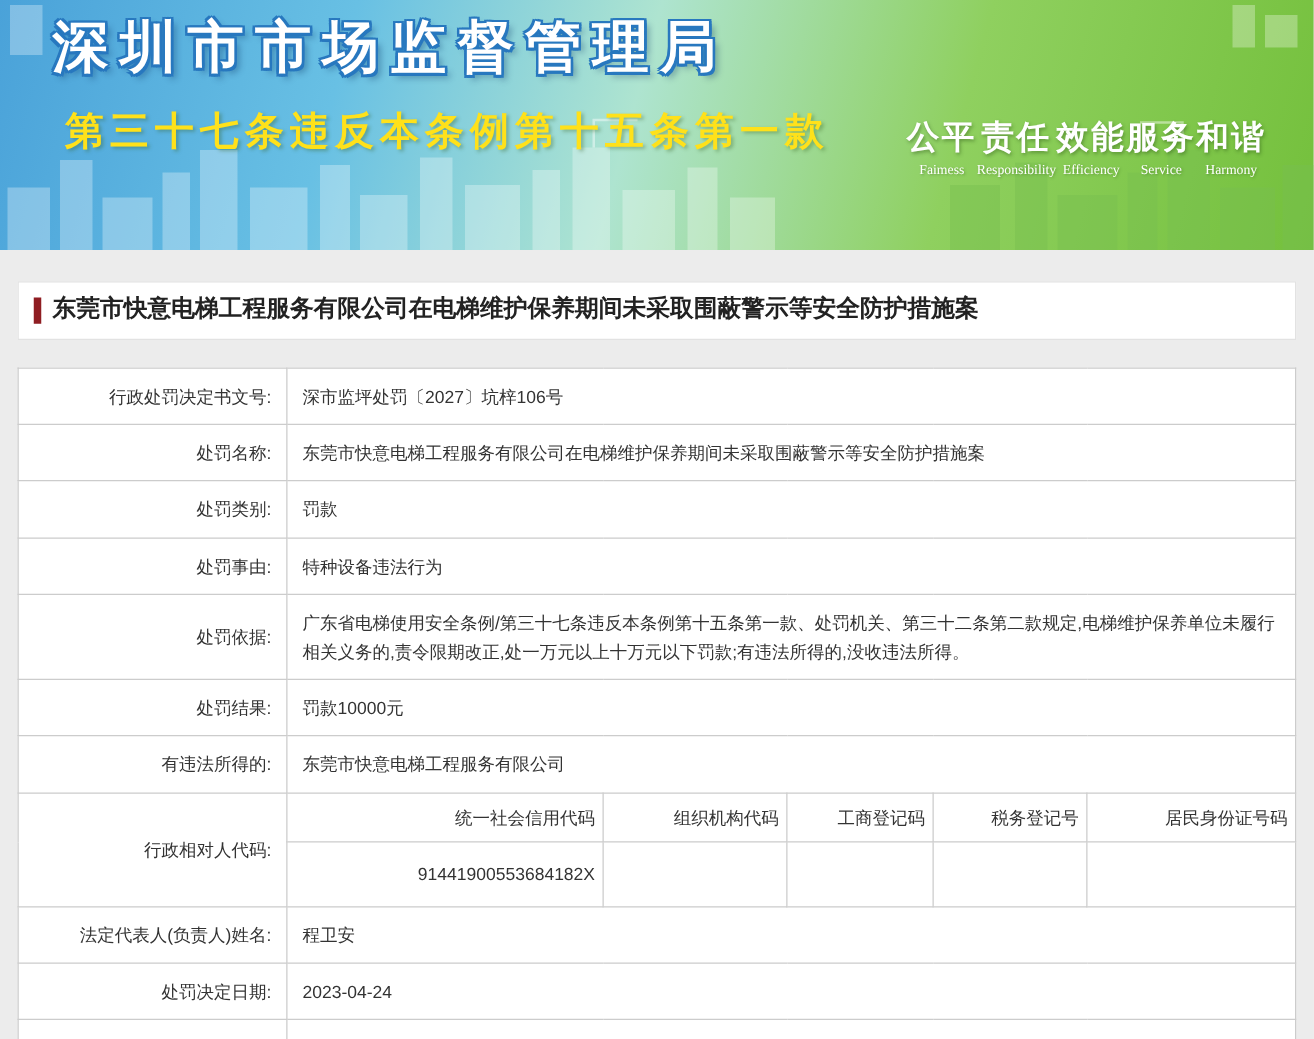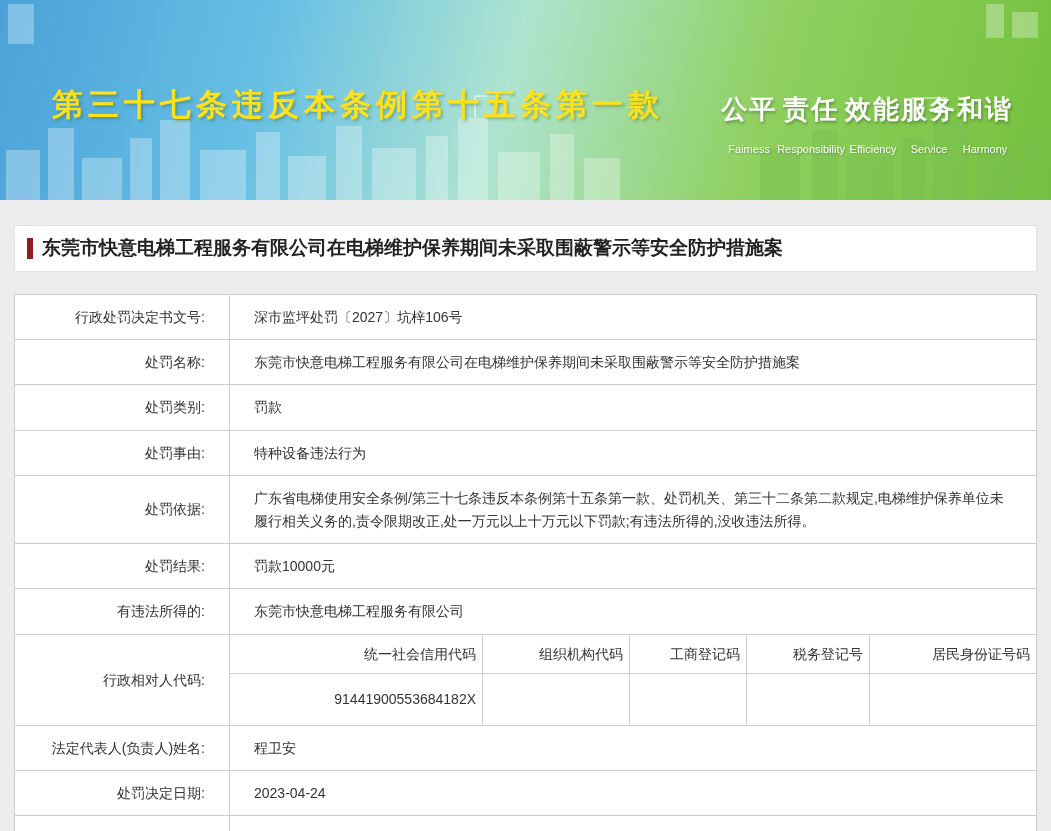--- a/index.html
+++ b/index.html
@@ -28,38 +28,38 @@
     position:absolute; left:52px; top:84px;
     font-size:31px; font-weight:bold; color:#ffe11a; letter-spacing:5px; white-space:nowrap;
     text-shadow:2px 2px 3px rgba(50,90,20,.35);
   }
   .slogans { position:absolute; right:38px; top:92px; display:flex; }
   .slogan { text-align:center; color:#fff; }
   .slogan .cn {
     font-size:26px; font-weight:bold; letter-spacing:2px;
     text-shadow:1px 2px 3px rgba(40,80,20,.45);
   }
-  .slogan .en { font-size:11px; margin-top:16px; text-shadow:1px 1px 2px rgba(40,80,20,.4); }
+  .slogan .en { font-size:11px; margin-top:3px; text-shadow:1px 1px 2px rgba(40,80,20,.4);font-family:Liberation Serif, serif; }
 
   
   .main { padding:25px 14px 10px; }
   .case-title-box {
     background:#fff; border:1px solid #e2e2e2;
     padding:10px 12px; display:flex; align-items:center; gap:9px;
   }
   .case-title-marker { width:6px; height:21px; background:#8f1d22; flex:0 0 auto; }
   .case-title { font-size:19px; font-weight:bold; color:#222; line-height:1.3; }
 
   .info-table {
     width:100%; margin-top:22px; background:#fff;
     border-collapse:collapse; table-layout:fixed;
   }
   .info-table td {
     border:1px solid #cccccc; font-size:14px; line-height:1.6;
-    padding:11px 24px; vertical-align:middle; word-break:break-all;
+    padding:11px 12px; vertical-align:middle; word-break:break-all;
   }
   td.label { text-align:right; color:#333; background:#fff; }
   td.value { text-align:left; color:#333; }
   td.code-h { text-align:right; padding:8px 6px; }
   td.code-v { text-align:right; padding:14px 6px; }
 </style>
 </head>
 <body>
 
 <div class="header">
@@ -92,20 +92,21 @@
       <rect x="934" y="120" width="34" height="80"></rect>
       <rect x="976" y="150" width="44" height="50"></rect>
       <rect x="1026" y="132" width="25" height="68"></rect>
     </g>
     <g stroke="rgba(255,255,255,0.45)" stroke-width="2" fill="none">
       <path d="M475 118 L475 96 L510 96"></path>
       <path d="M946 120 L946 98 L912 98"></path>
     </g>
   </svg>
 
+  <div class="header-title">深圳市市场监督管理局</div>
   <div class="header-sub">第三十七条违反本条例第十五条第一款</div>
 
   <div class="slogans">
     <div class="slogan">
       <div class="cn">公平</div>
       <div class="en">Faimess</div>
     </div>
     <div class="slogan">
       <div class="cn">责任</div>
       <div class="en">Responsibility</div>

